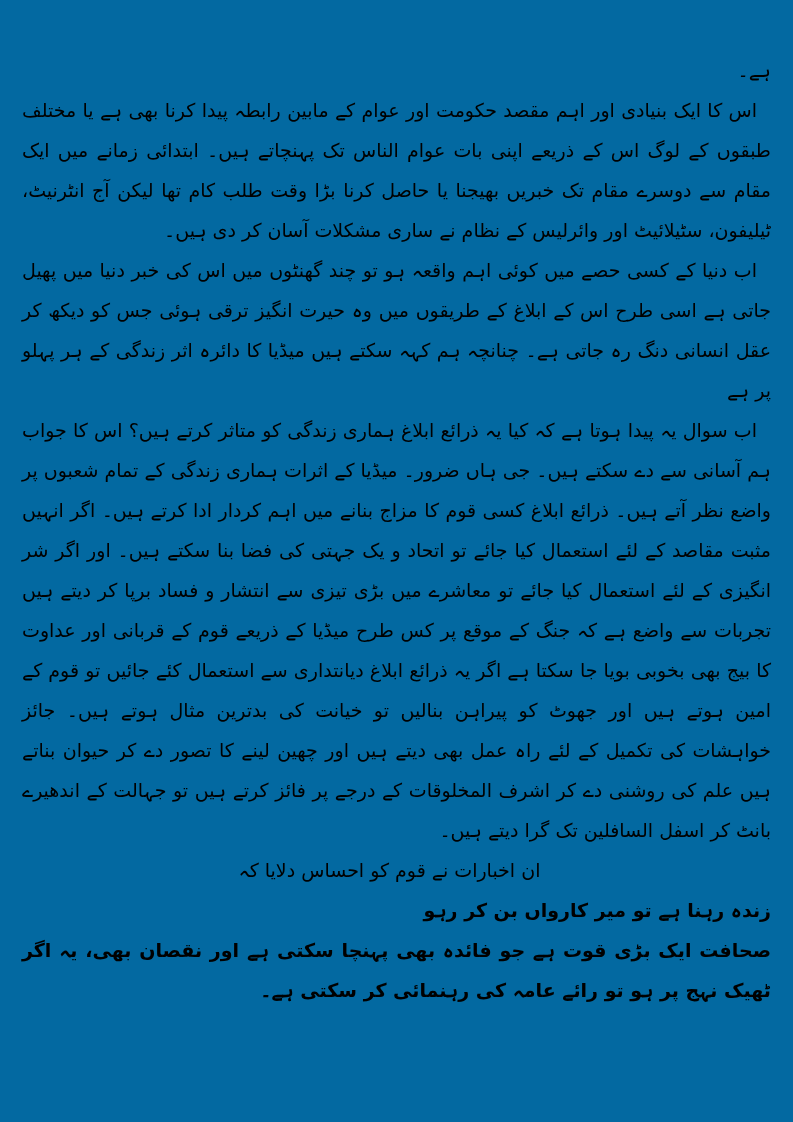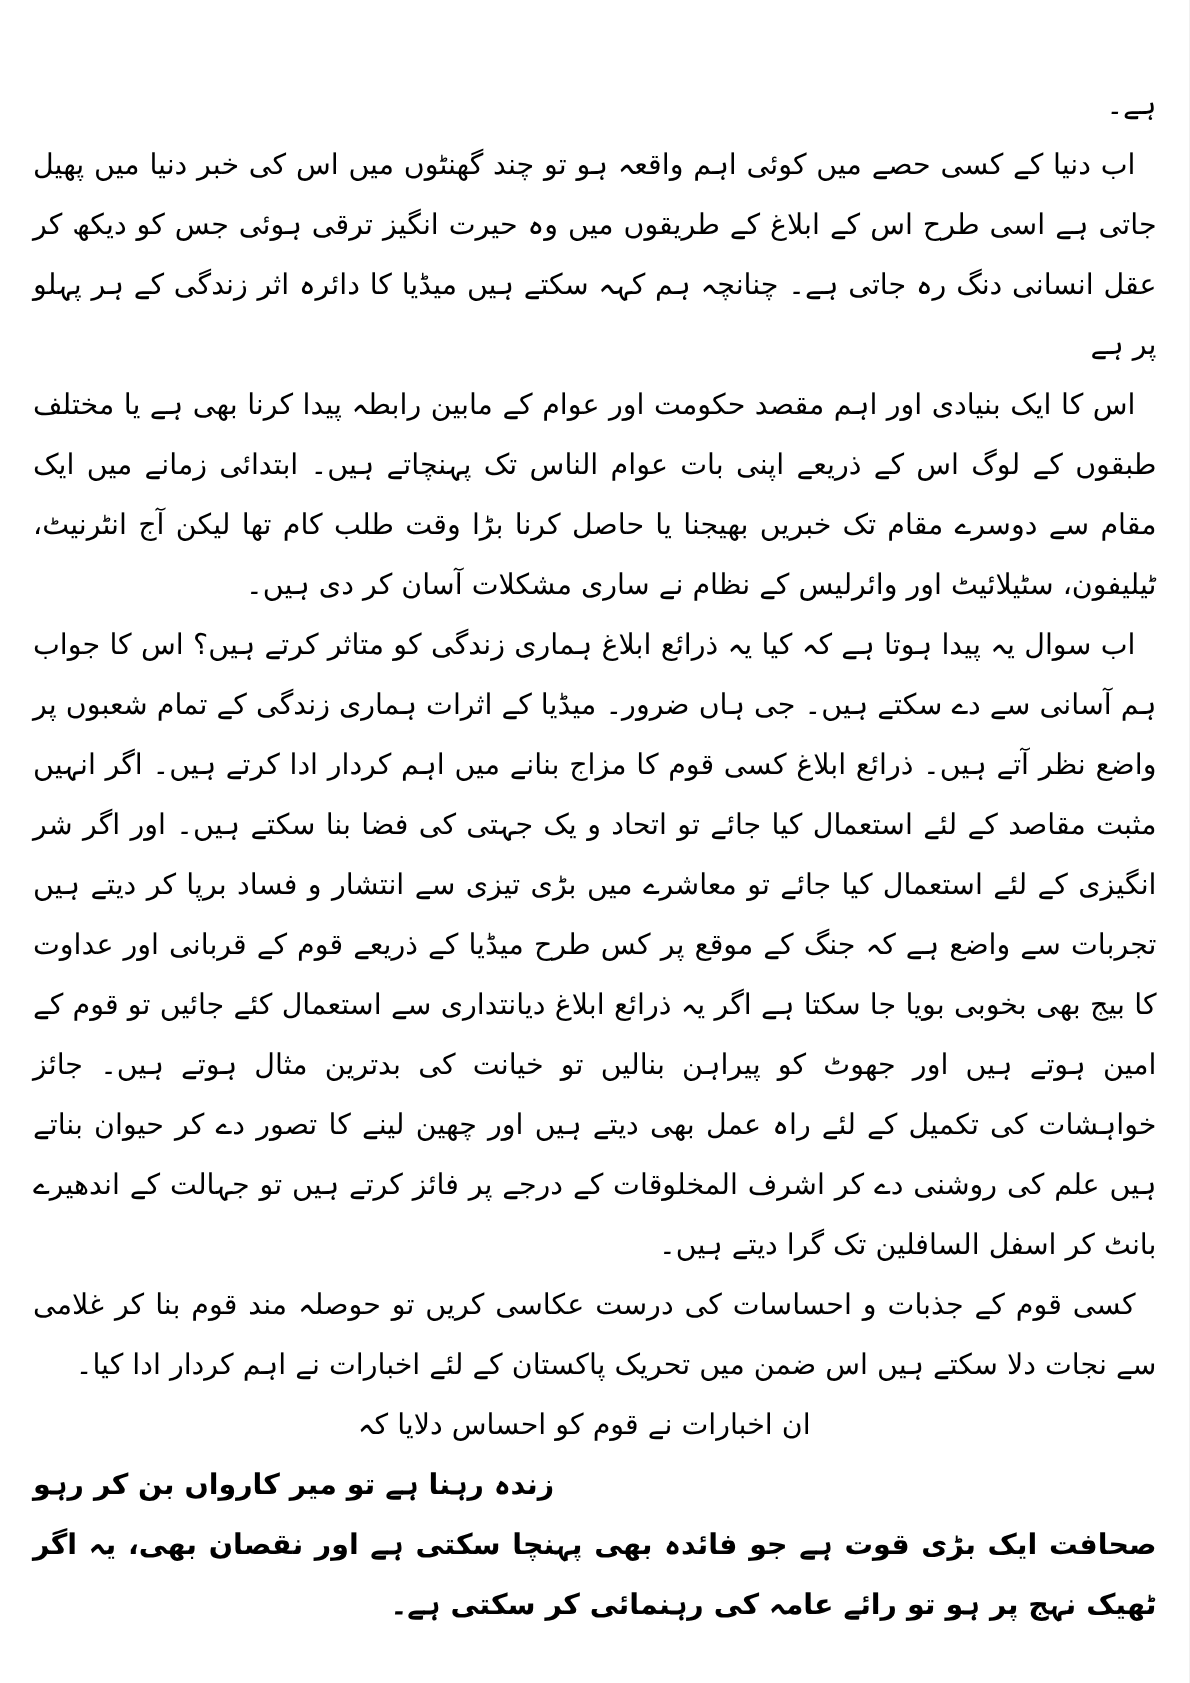--- a/index.html
+++ b/index.html
@@ -5,21 +5,21 @@
   html, body {
     margin: 0;
     padding: 0;
     background: #e8e8e8;
   }
   .sheet {
     position: relative;
     width: 793px;
     height: 1122px;
     margin: 0 auto;
-    background: #ffffff;
+    background: #0369a1;
     color: #000000;
     box-sizing: border-box;
     padding: 50px 22px 0 22px;
     overflow: hidden;
     font-family: "DejaVu Sans", "DejaVu Serif", sans-serif;
     font-size: 19px;
     line-height: 40px;
     direction: rtl;
     text-rendering: optimizeLegibility;
   }
@@ -37,41 +37,40 @@
     text-align-last: right;
   }
   .indent {
     text-indent: 14px;
   }
   .short-line {
     text-align: center;
     text-indent: 14px;
   }
   .verse {
-    text-align: left;
+    text-align: right;
     font-weight: bold;
   }
   .bold {
     font-weight: bold;
   }
 </style>
 </head>
 <body>
 
 <div class="sheet" dir="rtl" lang="ur">
 
   <p class="continuation">ہے۔</p>
 
+  <p class="body-para indent">اس کا ایک بنیادی اور اہم مقصد حکومت اور عوام کے مابین رابطہ پیدا کرنا بھی ہے یا مختلف طبقوں کے لوگ اس کے ذریعے اپنی بات عوام الناس تک پہنچاتے ہیں۔ ابتدائی زمانے میں ایک مقام سے دوسرے مقام تک خبریں بھیجنا یا حاصل کرنا بڑا وقت طلب کام تھا لیکن آج انٹرنیٹ، ٹیلیفون، سٹیلائیٹ اور وائرلیس کے نظام نے ساری مشکلات آسان کر دی ہیں۔</p>
+
   <p class="body-para indent">اب دنیا کے کسی حصے میں کوئی اہم واقعہ ہو تو چند گھنٹوں میں اس کی خبر دنیا میں پھیل جاتی ہے اسی طرح اس کے ابلاغ کے طریقوں میں وہ حیرت انگیز ترقی ہوئی جس کو دیکھ کر عقل انسانی دنگ رہ جاتی ہے۔ چنانچہ ہم کہہ سکتے ہیں میڈیا کا دائرہ اثر زندگی کے ہر پہلو پر ہے</p>
-
-  <p class="body-para indent">اس کا ایک بنیادی اور اہم مقصد حکومت اور عوام کے مابین رابطہ پیدا کرنا بھی ہے یا مختلف طبقوں کے لوگ اس کے ذریعے اپنی بات عوام الناس تک پہنچاتے ہیں۔ ابتدائی زمانے میں ایک مقام سے دوسرے مقام تک خبریں بھیجنا یا حاصل کرنا بڑا وقت طلب کام تھا لیکن آج انٹرنیٹ، ٹیلیفون، سٹیلائیٹ اور وائرلیس کے نظام نے ساری مشکلات آسان کر دی ہیں۔</p>
 
   <p class="body-para indent">اب سوال یہ پیدا ہوتا ہے کہ کیا یہ ذرائع ابلاغ ہماری زندگی کو متاثر کرتے ہیں؟ اس کا جواب ہم آسانی سے دے سکتے ہیں۔ جی ہاں ضرور۔ میڈیا کے اثرات ہماری زندگی کے تمام شعبوں پر واضع نظر آتے ہیں۔ ذرائع ابلاغ کسی قوم کا مزاج بنانے میں اہم کردار ادا کرتے ہیں۔ اگر انہیں مثبت مقاصد کے لئے استعمال کیا جائے تو اتحاد و یک جہتی کی فضا بنا سکتے ہیں۔ اور اگر شر انگیزی کے لئے استعمال کیا جائے تو معاشرے میں بڑی تیزی سے انتشار و فساد برپا کر دیتے ہیں تجربات سے واضع ہے کہ جنگ کے موقع پر کس طرح میڈیا کے ذریعے قوم کے قربانی اور عداوت کا بیج بھی بخوبی بویا جا سکتا ہے اگر یہ ذرائع ابلاغ دیانتداری سے استعمال کئے جائیں تو قوم کے امین ہوتے ہیں اور جھوٹ کو پیراہن بنالیں تو خیانت کی بدترین مثال ہوتے ہیں۔ جائز خواہشات کی تکمیل کے لئے راہ عمل بھی دیتے ہیں اور چھین لینے کا تصور دے کر حیوان بناتے ہیں علم کی روشنی دے کر اشرف المخلوقات کے درجے پر فائز کرتے ہیں تو جہالت کے اندھیرے بانٹ کر اسفل السافلین تک گرا دیتے ہیں۔</p>
 
-  <p class="body-para indent">کسی قوم کے جذبات و احساسات کی درست عکاسی کریں تو حوصلہ مند قوم بنا کر غلامی سے نجات دلا سکتے ہیں اس ضمن میں تحریک پاکستان کے لئے اخبارات نے اہم کردار ادا کیا۔</p>
 
   <p class="short-line">ان اخبارات نے قوم کو احساس دلایا کہ</p>
 
   <p class="verse">زندہ رہنا ہے تو میر کارواں بن کر رہو</p>
 
 
 
   <p class="body-para bold">صحافت ایک بڑی قوت ہے جو فائدہ بھی پہنچا سکتی ہے اور نقصان بھی، یہ اگر ٹھیک نہج پر ہو تو رائے عامہ کی رہنمائی کر سکتی ہے۔</p>
 
 </div>

